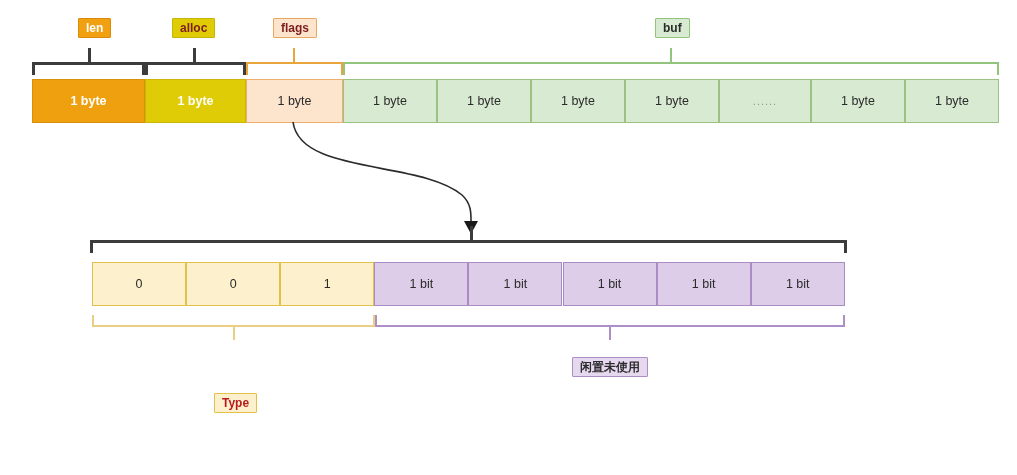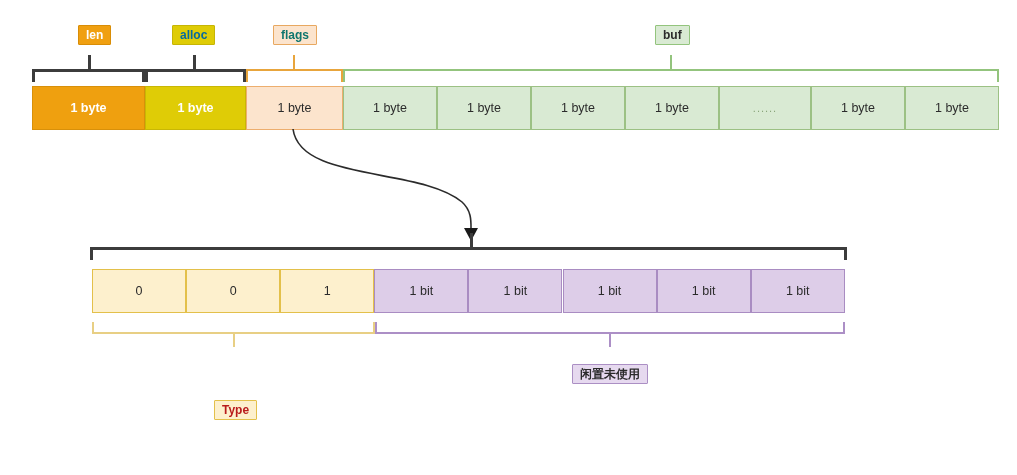--- a/index.html
+++ b/index.html
@@ -4,40 +4,40 @@
 <style>
   html,body{margin:0;padding:0;}
   body{
     width:1017px;height:475px;
     background:#ffffff;
     font-family:"Liberation Sans","DejaVu Sans",sans-serif;
     position:relative;
     overflow:hidden;
     color:#2b2b2b;
   }
-  #stage{position:absolute;left:0;top:7px;width:1017px;height:411px;}
+  #stage{position:absolute;left:0;top:0;width:1017px;height:411px;}
   .abs{position:absolute;box-sizing:border-box;}
 
   
   .tag{
     position:absolute;
     box-sizing:border-box;
     border-width:1px;border-style:solid;
     font-size:12px;
     font-weight:bold;
     line-height:18px;
     height:20px;
     text-align:center;
     white-space:nowrap;
     padding:0 7px;
     border-radius:1px;
   }
   .tag-len{background:#f0a011;border-color:#d98d06;color:#ffffff;}
-  .tag-alloc{background:#dfcc06;border-color:#c6b505;color:#0369a1;}
-  .tag-flags{background:#fce4cd;border-color:#e8a860;color:#0f766e;}
+  .tag-alloc{background:#dfcc06;border-color:#c6b505;color:#7f1d1d;}
+  .tag-flags{background:#fce4cd;border-color:#e8a860;color:#7f1d1d;}
   .tag-buf{background:#d9ead3;border-color:#93c47d;color:#2b2b2b;text-align:right;}
   .tag-type{background:#fdf0cd;border-color:#e3c04a;color:#b91c1c;margin-top:36px;}
   .tag-idle{background:#e6d9ef;border-color:#ab8fc4;color:#2b2b2b;}
 
   
   .cell{
     position:absolute;
     box-sizing:border-box;
     border-width:1px;border-style:solid;
     font-size:12.5px;

